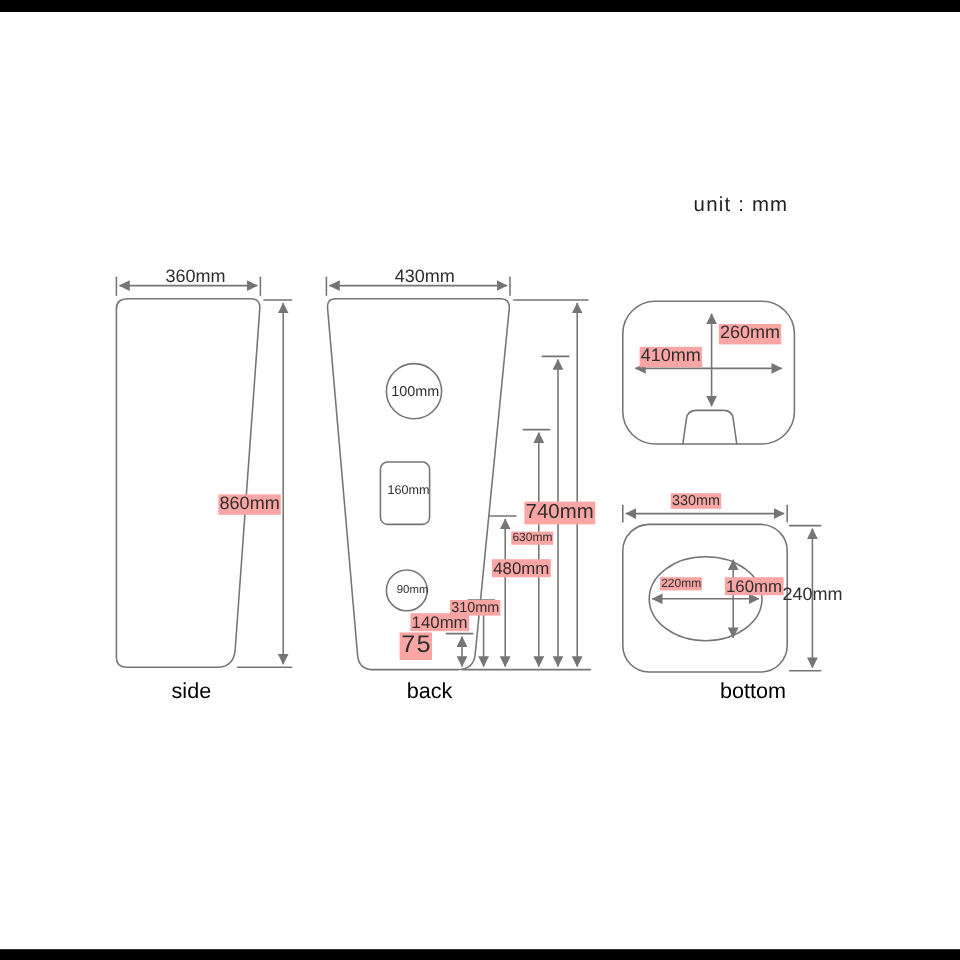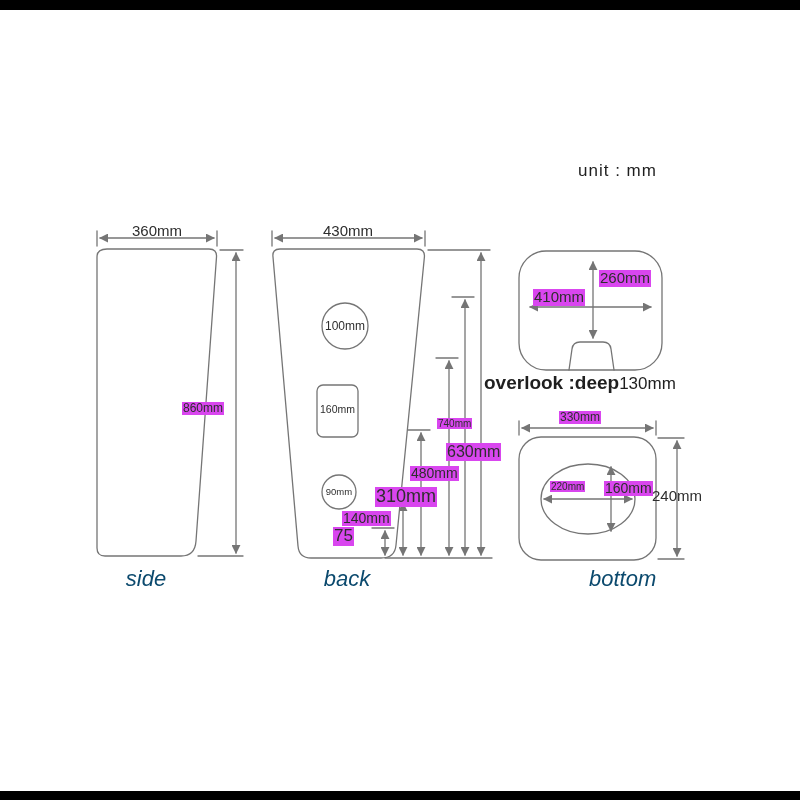--- a/index.html
+++ b/index.html
@@ -8,23 +8,23 @@
     font-family:"Liberation Sans", sans-serif; color:var(--text,#2e2e2e);
     overflow:hidden;
   }
   .bar { position:absolute; left:0; width:800px; background:var(--bar,#000); }
   .bar.top { top:0; height:10px; }
   .bar.bot { bottom:0; height:9px; }
   svg.art { position:absolute; left:0; top:0; }
   svg.art .ln { stroke:var(--line,#757575); fill:none; stroke-width:1.3; stroke-linecap:round; }
   svg.art .arrfill { fill:var(--line,#757575); }
   .t { position:absolute; white-space:nowrap; color:#2e2e2e; line-height:1.1; }
-  .bg { background:#d946ef; padding:0 1px; }
-  .c { text-align:center; }
-  .viewlabel { color:#0c4a6e; font-size:22px;font-style:italic; }
+  .bg { background:#fca5a5; padding:0 1px; }
+  .c { text-align:right; }
+  .viewlabel { color:#000000; font-size:18px; }
 </style>
 </head>
 <body>
 
 <div class="canvas">
 
   <div class="bar top"></div>
   <div class="bar bot"></div>
 
   <svg class="art" width="800" height="800" viewBox="0 0 800 800">
@@ -78,39 +78,36 @@
     <line class="ln" x1="544" y1="499" x2="632" y2="499" marker-start="url(#arr)" marker-end="url(#arr)"></line>
     <line class="ln" x1="611" y1="467" x2="611" y2="531" marker-start="url(#arr)" marker-end="url(#arr)"></line>
     <line class="ln" x1="658" y1="438" x2="684" y2="438"></line>
     <line class="ln" x1="658" y1="559" x2="684" y2="559"></line>
     <line class="ln" x1="677" y1="441" x2="677" y2="556" marker-start="url(#arr)" marker-end="url(#arr)"></line>
   </svg>
 
   <div class="t" style="left:578px;top:162px;font-size:17px;letter-spacing:1px;color:#1f1f1f">unit : mm</div>
 
   <div class="t c" style="left:126px;top:223px;width:62px;font-size:15px">360mm</div>
-  <div class="t bg" style="left:182px;top:402px;font-size:12px">860mm</div>
+  <div class="t bg" style="left:182px;top:412px;font-size:15px">860mm</div>
 
   <div class="t c" style="left:317px;top:223px;width:62px;font-size:15px">430mm</div>
   <div class="t c" style="left:324px;top:320px;width:42px;font-size:12px">100mm</div>
   <div class="t c" style="left:317px;top:404px;width:41px;font-size:10.5px">160mm</div>
   <div class="t c" style="left:321px;top:487px;width:36px;font-size:9.5px">90mm</div>
 
-  <div class="t bg" style="left:437px;top:418px;font-size:10px">740mm</div>
-  <div class="t bg" style="left:446px;top:443px;font-size:16px">630mm</div>
+  <div class="t bg" style="left:437px;top:418px;font-size:17px">740mm</div>
+  <div class="t bg" style="left:426px;top:443px;font-size:10px">630mm</div>
   <div class="t bg" style="left:410px;top:466px;font-size:14px">480mm</div>
-  <div class="t bg" style="left:375px;top:487px;font-size:18px">310mm</div>
+  <div class="t bg" style="left:375px;top:500px;font-size:12px">310mm</div>
   <div class="t bg" style="left:342px;top:511px;font-size:14px">140mm</div>
-  <div class="t bg" style="left:333px;top:527px;font-size:17px;font-family:Liberation Sans, sans-serif">75</div>
+  <div class="t bg" style="left:333px;top:527px;font-size:21px;font-family:Liberation Mono, monospace">75</div>
 
   <div class="t bg" style="left:533px;top:289px;font-size:15px">410mm</div>
   <div class="t bg" style="left:599px;top:270px;font-size:15px">260mm</div>
-  <div class="t" style="left:484px;top:373px">
-    <span style="font-weight:bold;font-size:19px;color:#1f1f1f">overlook :deep</span><span style="font-size:17px;color:#1f1f1f">130mm</span>
-  </div>
 
   <div class="t bg" style="left:559px;top:411px;font-size:12px">330mm</div>
   <div class="t bg" style="left:550px;top:481px;font-size:10px">220mm</div>
   <div class="t bg" style="left:604px;top:481px;font-size:14px">160mm</div>
   <div class="t" style="left:652px;top:488px;font-size:15px">240mm</div>
 
   <div class="t c viewlabel" style="left:116px;top:567px;width:60px">side</div>
   <div class="t c viewlabel" style="left:317px;top:567px;width:60px">back</div>
   <div class="t c viewlabel" style="left:589px;top:567px;width:66px">bottom</div>
 

